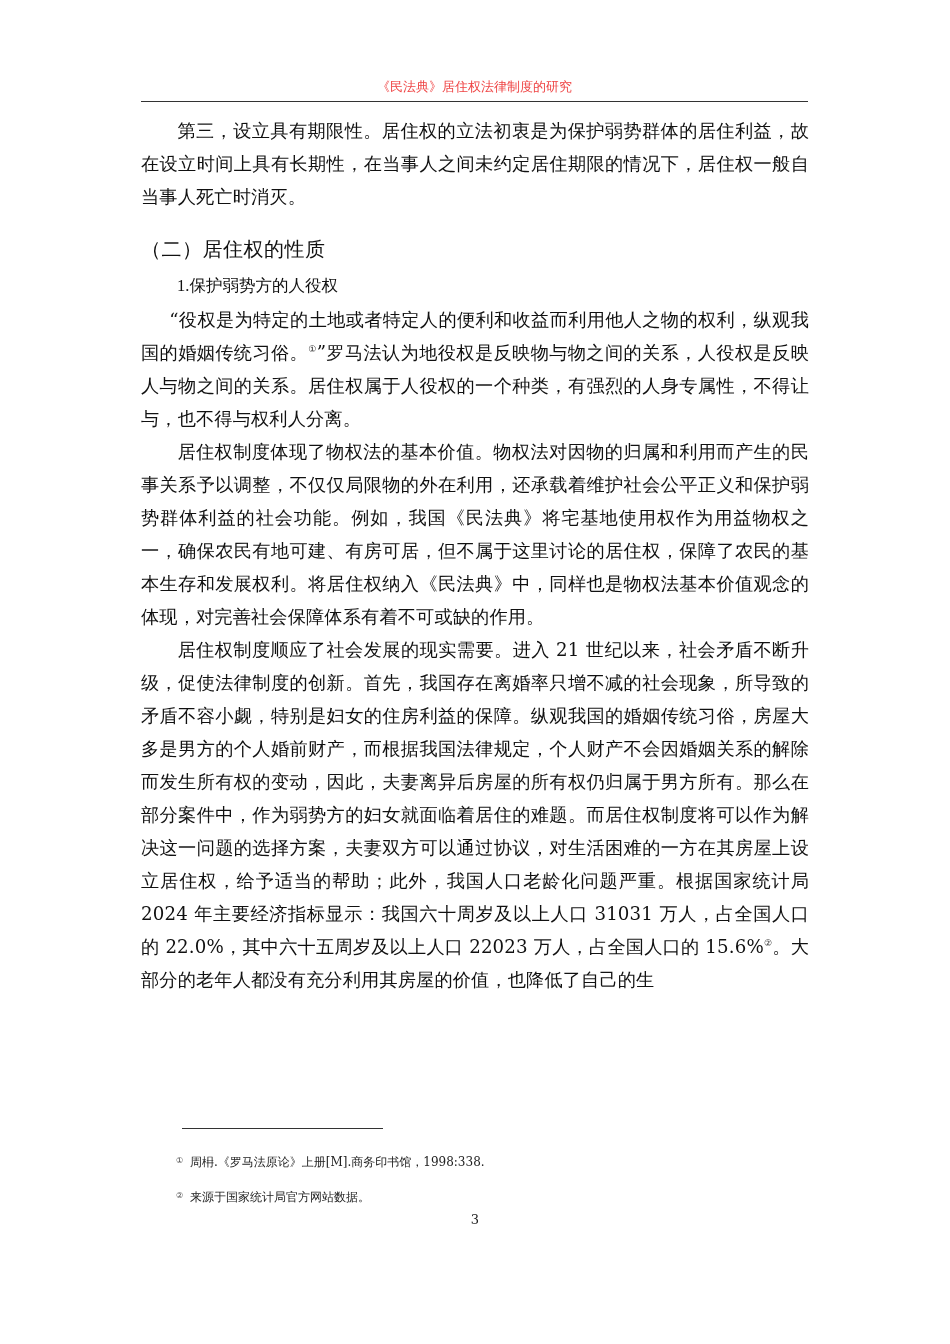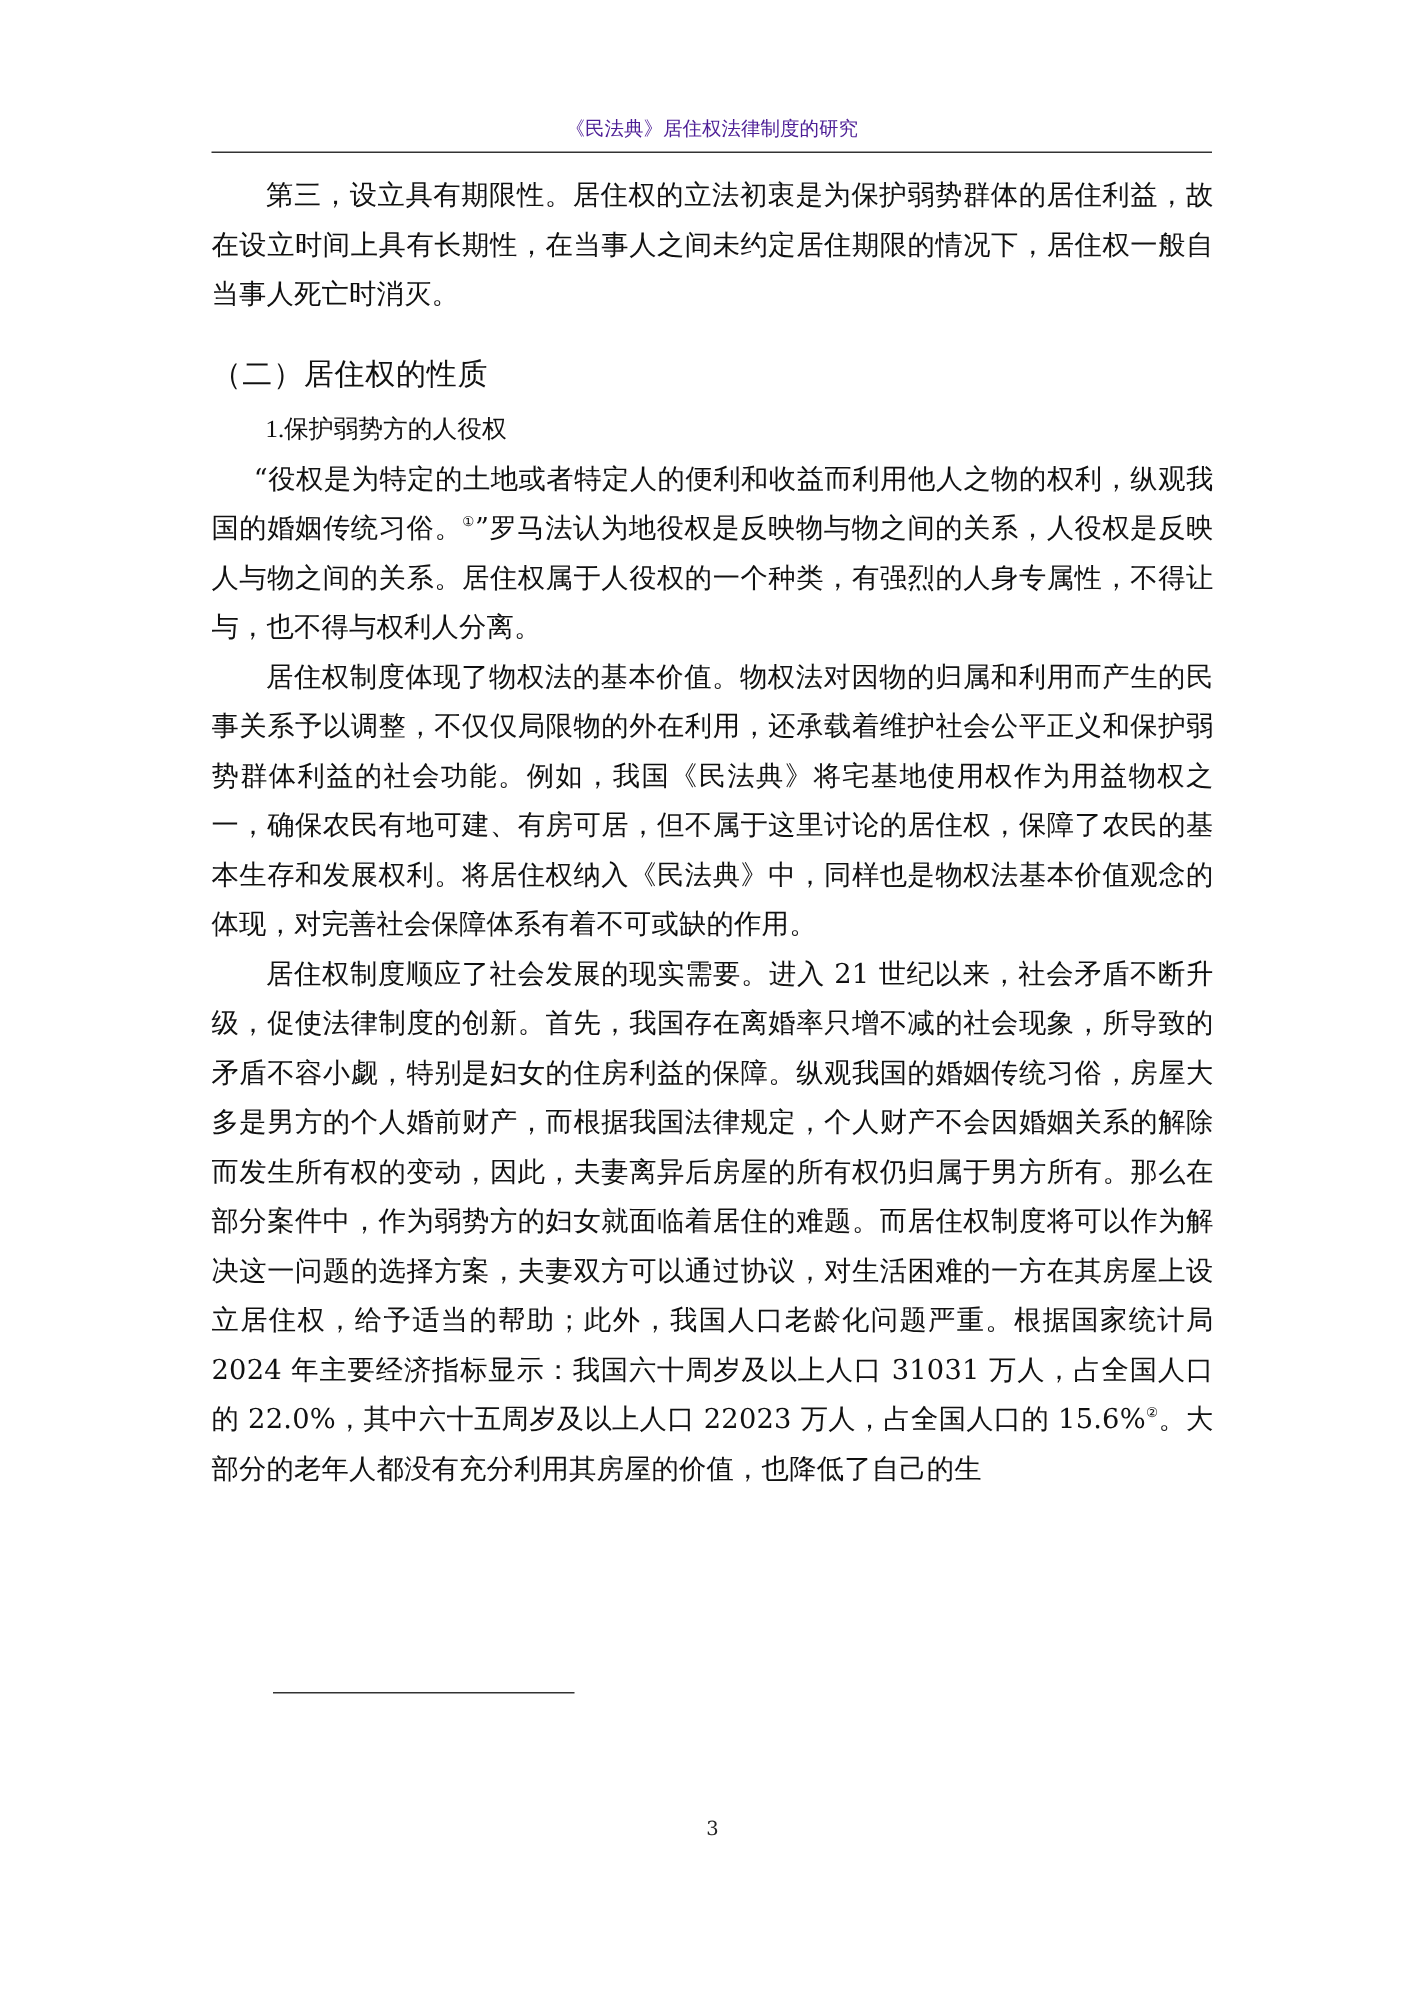--- a/index.html
+++ b/index.html
@@ -22,21 +22,21 @@
     background: #fff;
   }
   .running-header {
     position: absolute;
     left: 141px;
     width: 667px;
     top: 77px;
     text-align: center;
     font-size: 13px;
     line-height: 20px;
-    color: #4c1d95;
+    color: #ef4444;
     font-family: "DejaVu Serif", serif;
   }
   .header-rule {
     position: absolute;
     left: 141px;
     width: 667px;
     top: 101px;
     height: 0;
     border-top: 1.6px solid #333;
   }
@@ -130,16 +130,22 @@
     <p class="p indent-q"><span>“役权是为特定的土地或者特定人的便利和收益而利用他人之物的权利，纵观我国的婚姻传统习俗。</span><sup class="fnref">①</sup><span>”罗马法认为地役权是反映物与物之间的关系，人役权是反映人与物之间的关系。居住权属于人役权的一个种类，有强烈的人身专属性，不得让与，也不得与权利人分离。</span></p>
 
     <p class="p indent">居住权制度体现了物权法的基本价值。物权法对因物的归属和利用而产生的民事关系予以调整，不仅仅局限物的外在利用，还承载着维护社会公平正义和保护弱势群体利益的社会功能。例如，我国《民法典》将宅基地使用权作为用益物权之一，确保农民有地可建、有房可居，但不属于这里讨论的居住权，保障了农民的基本生存和发展权利。将居住权纳入《民法典》中，同样也是物权法基本价值观念的体现，对完善社会保障体系有着不可或缺的作用。</p>
 
     <p class="p indent"><span>居住权制度顺应了社会发展的现实需要。进入 21 世纪以来，社会矛盾不断升级，促使法律制度的创新。首先，我国存在离婚率只增不减的社会现象，所导致的矛盾不容小觑，特别是妇女的住房利益的保障。纵观我国的婚姻传统习俗，房屋大多是男方的个人婚前财产，而根据我国法律规定，个人财产不会因婚姻关系的解除而发生所有权的变动，因此，夫妻离异后房屋的所有权仍归属于男方所有。那么在部分案件中，作为弱势方的妇女就面临着居住的难题。而居住权制度将可以作为解决这一问题的选择方案，夫妻双方可以通过协议，对生活困难的一方在其房屋上设立居住权，给予适当的帮助；此外，我国人口老龄化问题严重。根据国家统计局 2024 年主要经济指标显示：我国六十周岁及以上人口 31031 万人，占全国人口的 22.0%，其中六十五周岁及以上人口 22023 万人，占全国人口的 15.6%</span><sup class="fnref">②</sup><span>。大部分的老年人都没有充分利用其房屋的价值，也降低了自己的生</span></p>
   </div>
 
   <div class="footnote-rule"></div>
 
   <div class="footnotes">
+    <div class="fn">
+      <span class="mark">①</span><span>周枏.《罗马法原论》上册[M].商务印书馆，1998:338.</span>
+    </div>
+    <div class="fn">
+      <span class="mark">②</span><span>来源于国家统计局官方网站数据。</span>
+    </div>
   </div>
 
   <div class="page-number">3</div>
 </div>
 
 </body></html>

